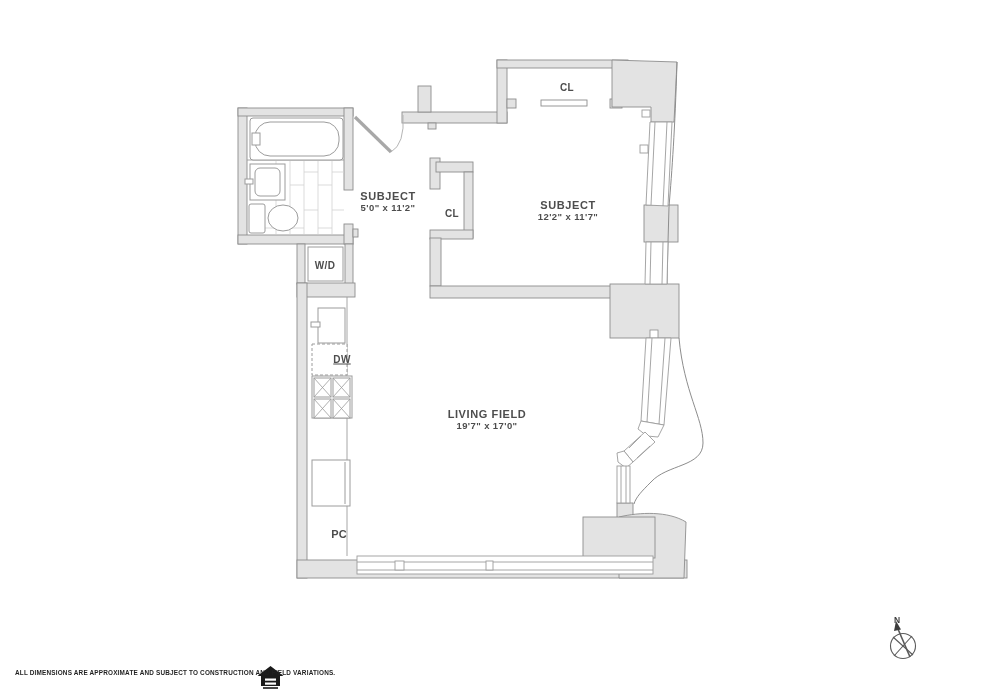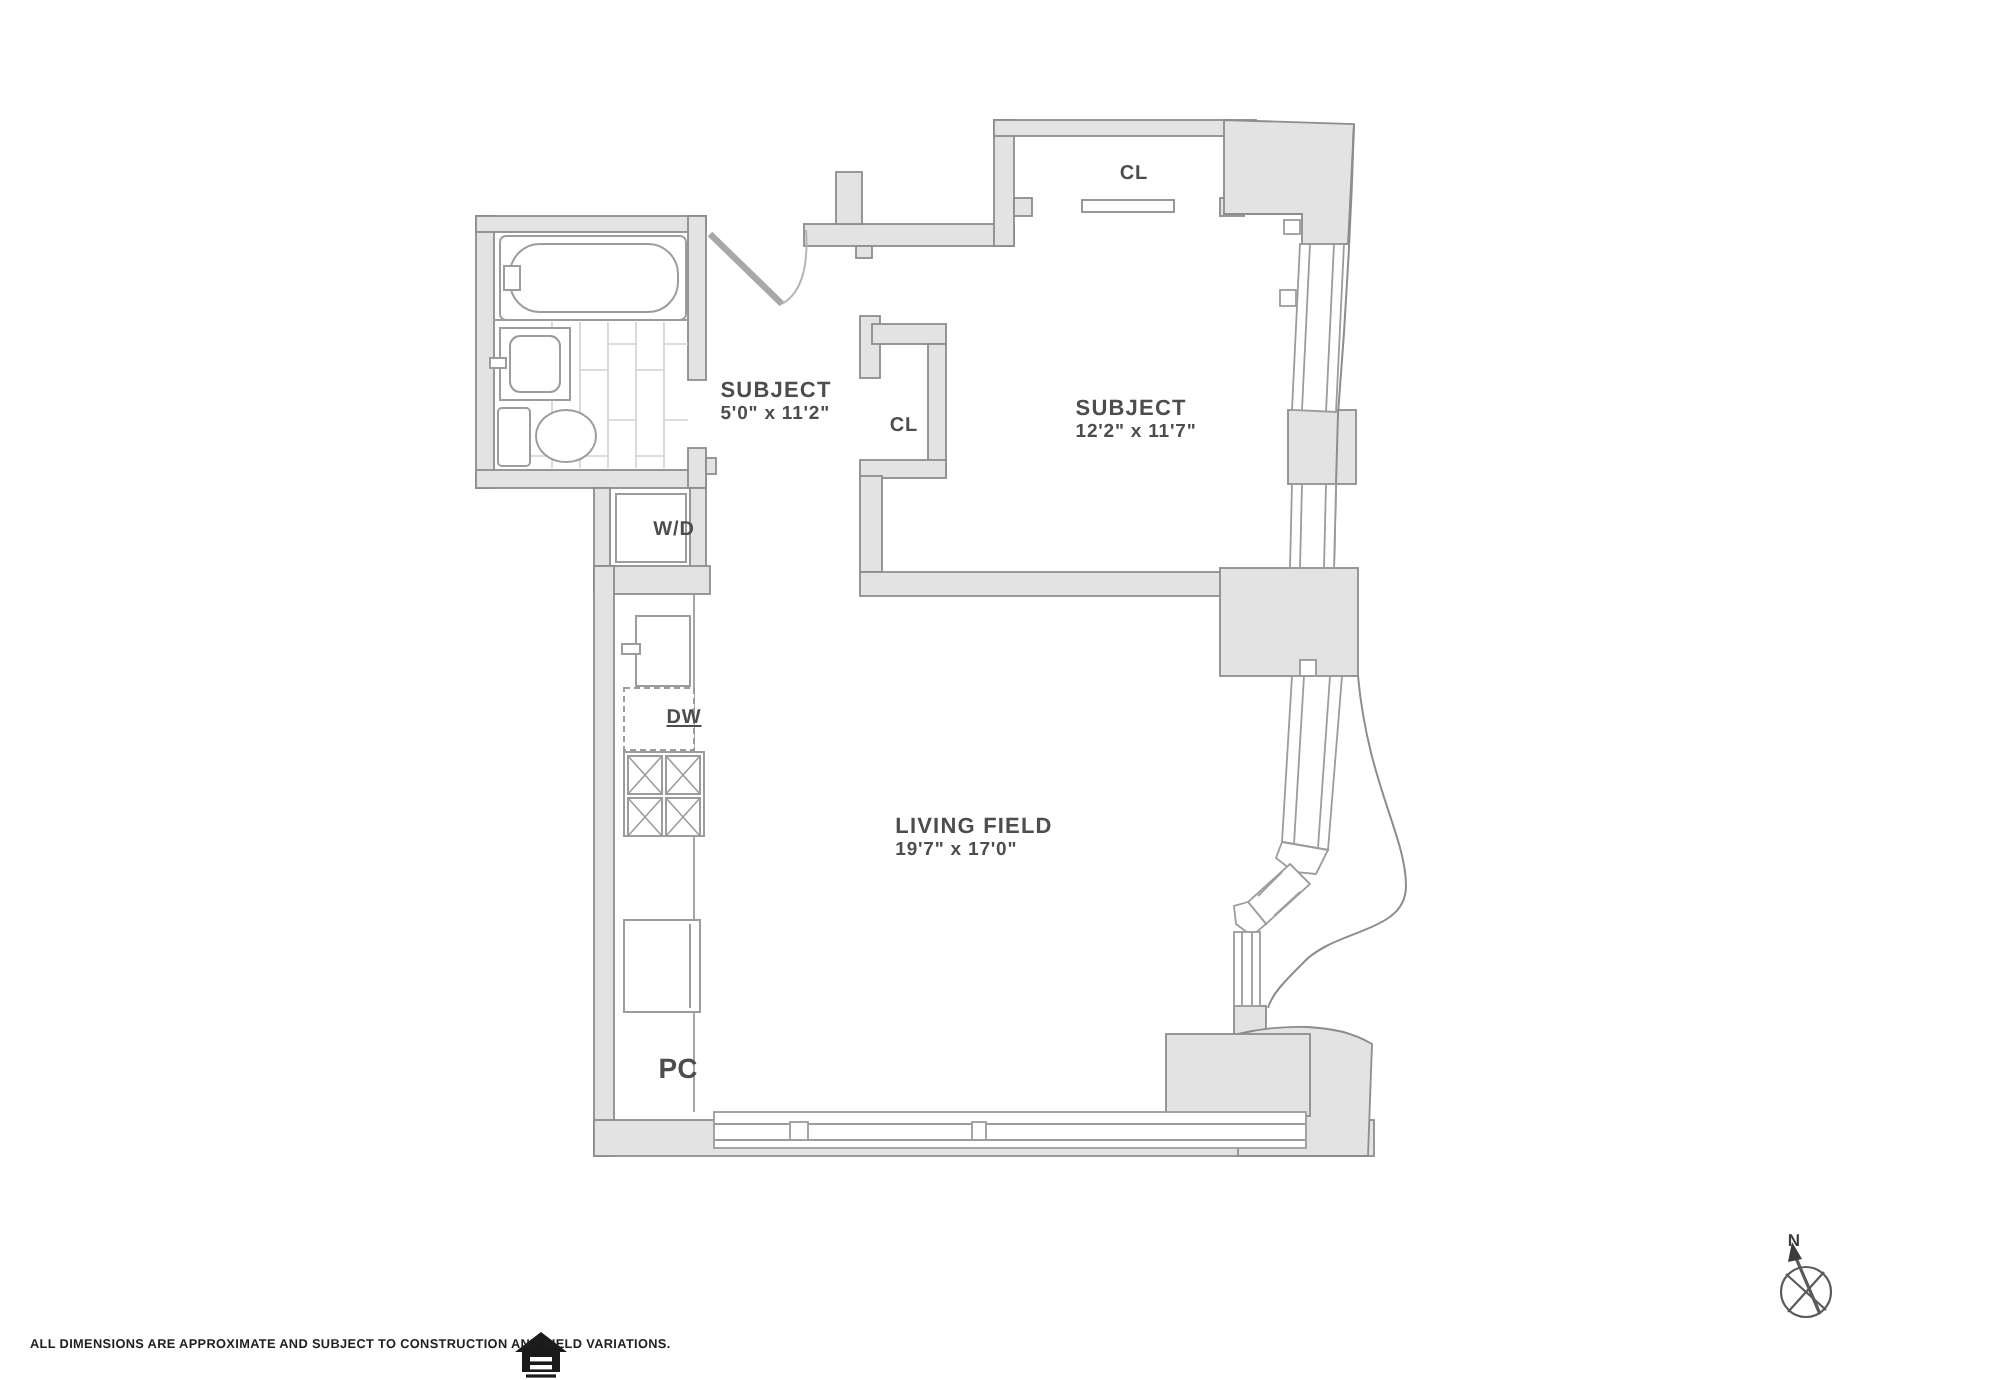--- a/index.html
+++ b/index.html
@@ -1,24 +1,24 @@
 <!DOCTYPE html>
 <html><head>
 <meta charset="utf-8">
 <style>
   html,body{margin:0;padding:0;background:#ffffff;}
   #stage{position:relative;width:1000px;height:690px;background:#ffffff;overflow:hidden;
          font-family:"Liberation Sans", sans-serif;}
   #plan-svg{position:absolute;left:0;top:0;}
   .room-label{position:absolute;transform:translate(-50%,-50%);color:#4d4d4d;
-              font-weight:700;text-align:left;white-space:nowrap;}
+              font-weight:700;text-align:center;white-space:nowrap;}
   .room-name{font-size:11px;letter-spacing:.6px;}
   .room-dims{font-size:9.5px;letter-spacing:.4px;}
   .small-label{font-size:10px;letter-spacing:.4px;}
-  .tiny-label{font-size:14px;}
+  .tiny-label{font-size:11px;}
   .north-label{font-size:8.5px;font-weight:700;color:#3c3c3c;}
   .disclaimer{position:absolute;left:15px;top:669px;font-size:6.4px;font-weight:700;
               letter-spacing:.18px;color:#1f1f1f;}
 </style>
 </head>
 <body>
 
 <div id="stage">
 
 <svg id="plan-svg" width="1000" height="690" viewBox="0 0 1000 690">
@@ -181,21 +181,21 @@
 
   <div class="room-label" style="left:487px;top:419px;">
     <div class="room-name">LIVING FIELD</div>
     <div class="room-dims">19'7" x 17'0"</div>
   </div>
 
   <div class="room-label small-label" style="left:567px;top:87px;">CL</div>
 
   <div class="room-label small-label" style="left:452px;top:213px;">CL</div>
 
-  <div class="room-label small-label" style="left:325px;top:265px;margin-left:12px;">W/D</div>
+  <div class="room-label small-label" style="left:325px;top:265px;">W/D</div>
 
   <div class="room-label small-label" style="left:342px;top:359px;text-decoration:underline;">DW</div>
 
   <div class="room-label tiny-label" style="left:339px;top:534px;font-weight:700;">PC</div>
 
   <div class="room-label north-label" style="left:897px;top:620px;">N</div>
 
   <div class="disclaimer">ALL DIMENSIONS ARE APPROXIMATE AND SUBJECT TO CONSTRUCTION AND FIELD VARIATIONS.</div>
 </div>
 

